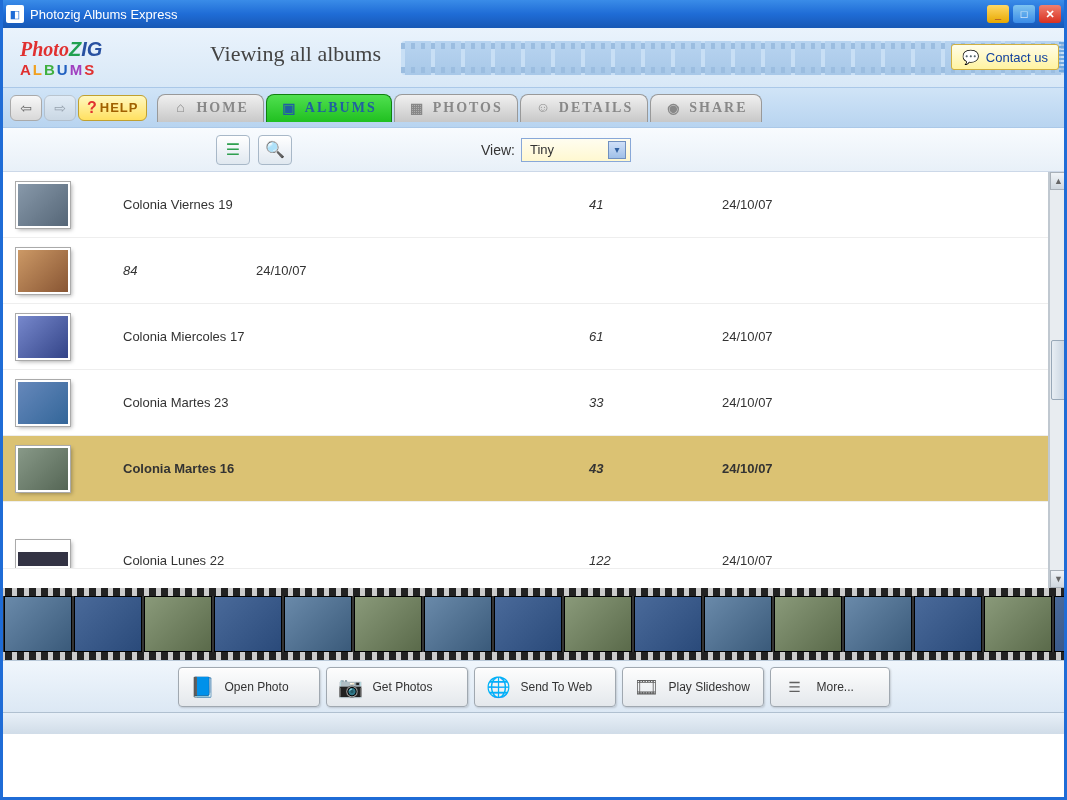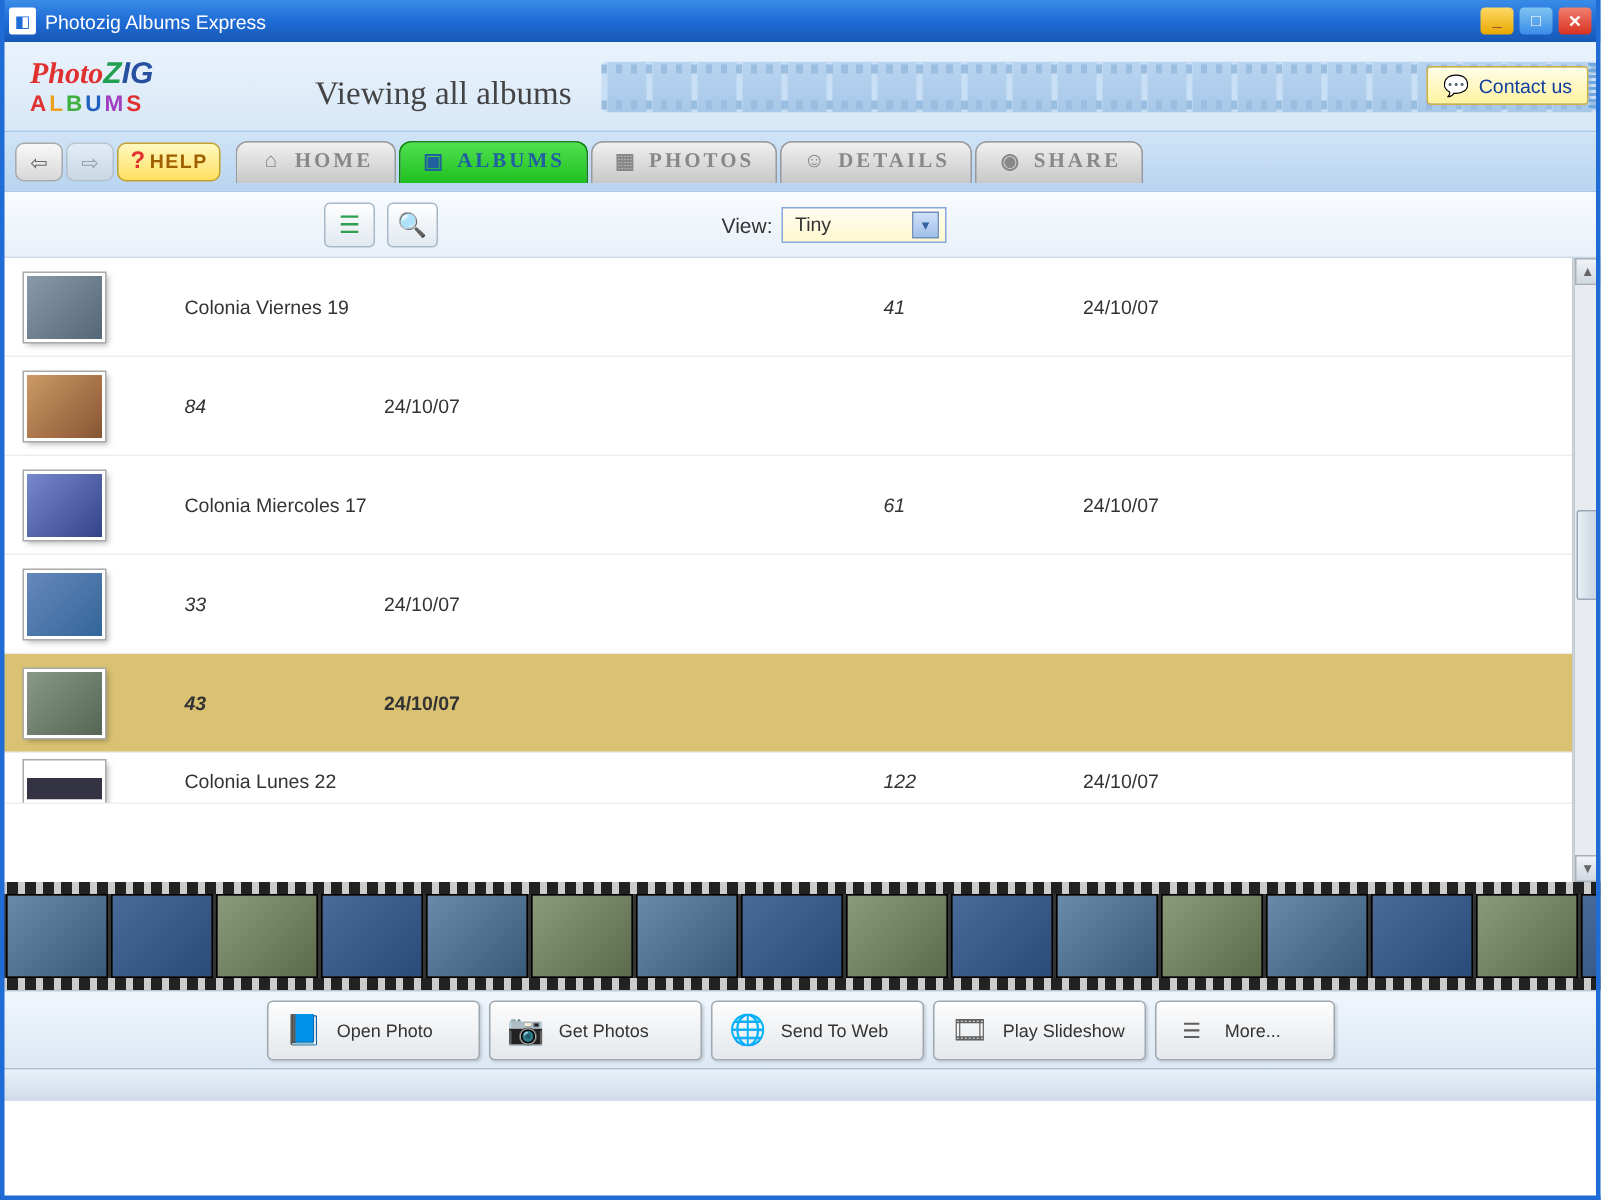--- a/index.html
+++ b/index.html
@@ -17,21 +17,21 @@
 
 
 .header { height: 60px; background: linear-gradient(to bottom, #eaf3fc 0%, #d8e8f7 100%); border-bottom: 1px solid #aac8e8; display: flex; align-items: center; position: relative; }
 .logo { width: 180px; padding-left: 20px; }
 .logo-photo { font-size: 20px; font-weight: bold; font-style: italic; }
 .logo-photo .p1 { color: #e03030; font-family: Liberation Serif, serif; }
 .logo-photo .p2 { color: #2850a0; }
 .logo-photo .p3 { color: #20a050; }
 .logo-albums { font-size: 15px; font-weight: bold; letter-spacing: 2px; }
 .logo-albums span:nth-child(1){color:#e03030}.logo-albums span:nth-child(2){color:#f0a020}.logo-albums span:nth-child(3){color:#40b040}.logo-albums span:nth-child(4){color:#2060c0}.logo-albums span:nth-child(5){color:#a040c0}.logo-albums span:nth-child(6){color:#e03030}
-.page-title-wrap { flex: 1; display: flex; align-items: flex-end; padding-left: 30px; }
+.page-title-wrap { flex: 1; display: flex; align-items: flex-start; padding-left: 30px; }
 .page-title { font-size: 22px; color: #444; font-family: Georgia, serif; }
 .filmstrip-deco { flex: 1; height: 34px; margin-left: 20px; background: repeating-linear-gradient(to right, #c8dff5 0 4px, transparent 4px 30px), linear-gradient(#b8d4f0,#a8c8e8); border-radius: 4px; position: relative; }
 .filmstrip-deco::before, .filmstrip-deco::after { content:""; position:absolute; left:0; right:0; height:6px; background: repeating-linear-gradient(to right, #9bbde0 0 4px, transparent 4px 10px); }
 .filmstrip-deco::before{top:2px} .filmstrip-deco::after{bottom:2px}
 .contact-btn { position: absolute; right: 8px; top: 16px; background: linear-gradient(#fffde8,#fff3a0); border: 1px solid #d0b040; border-radius: 3px; padding: 4px 10px; color: #1040a0; font-size: 13px; display: flex; align-items: center; gap: 6px; cursor: pointer; }
 .contact-btn .bubble { color: #f0a020; font-size: 14px; }
 .header-handle { position:absolute; right:2px; top:14px; width:6px; height:30px; background: repeating-linear-gradient(to bottom,#6fa8e0 0 2px,transparent 2px 4px); }
 
 
 .navrow { height: 40px; background: linear-gradient(to bottom, #d0e4f7, #b8d4f0); display: flex; align-items: center; padding: 0 10px; gap: 2px; border-bottom: 1px solid #aac8e8; }
@@ -68,21 +68,21 @@
 .trow .thumb.th2 { background: linear-gradient(135deg,#cc9966,#885533); }
 .trow .thumb.th3 { background: linear-gradient(135deg,#7788cc,#334488); }
 .trow .thumb.th4 { background: linear-gradient(135deg,#6688bb,#336699); }
 .trow .thumb.th5 { background: linear-gradient(135deg,#889988,#556655); }
 .trow .thumb.th6 { background: linear-gradient(180deg,#fff 40%,#334 40%); }
 .trow .c-album { flex: 1; }
 .trow .c-photos { width: 90px; font-style: italic; }
 .trow .c-date { width: 130px; }
 .trow .c-cd { width: 50px; }
 .trow .c-web { width: 60px; }
-.trow.partial { height: 34px; overflow: hidden; align-items: center; padding-top: 4px; }
+.trow.partial { height: 34px; overflow: hidden; align-items: flex-end; padding-top: 4px; margin-top: 33px; }
 .trow.partial .thumb { height: 28px; }
 
 .vscroll { width: 18px; background: #e8ecf0; border-left: 1px solid #c0c8d0; position: relative; }
 .vscroll .sbtn { height: 18px; background: linear-gradient(#f0f4f8,#d0d8e0); border: 1px solid #a8b0b8; display: flex; align-items: center; justify-content: center; font-size: 9px; color: #666; cursor: pointer; }
 .vscroll .strack { position: absolute; top: 18px; bottom: 18px; left: 0; right: 0; }
 .vscroll .sthumb { position: absolute; left: 1px; right: 1px; background: linear-gradient(to right,#e8eef4,#c8d4e0); border: 1px solid #98a8b8; border-radius: 2px; cursor: pointer; }
 .vscroll .sbtn.bot { position: absolute; bottom: 0; left: 0; right: 0; }
 
 
 .filmstrip { height: 72px; background: #333; position: relative; padding: 8px 4px; display: flex; gap: 2px; overflow: hidden; }
@@ -207,27 +207,29 @@
       <div class="trow">
         <div class="thumb th3"></div>
         <div class="c-album">Colonia Miercoles 17</div>
         <div class="c-photos">61</div>
         <div class="c-date">24/10/07</div>
         <div class="c-cd"></div>
         <div class="c-web"></div>
       </div>
       <div class="trow">
         <div class="thumb th4"></div>
+        <div class="c-album">Colonia Martes 23</div>
         <div class="c-photos">33</div>
         <div class="c-date">24/10/07</div>
         <div class="c-cd"></div>
         <div class="c-web"></div>
       </div>
       <div class="trow selected">
         <div class="thumb th5"></div>
+        <div class="c-album">Colonia Martes 16</div>
         <div class="c-photos">43</div>
         <div class="c-date">24/10/07</div>
         <div class="c-cd"></div>
         <div class="c-web"></div>
       </div>
       <div class="trow partial">
         <div class="thumb th6"></div>
         <div class="c-album">Colonia Lunes 22</div>
         <div class="c-photos">122</div>
         <div class="c-date">24/10/07</div>

